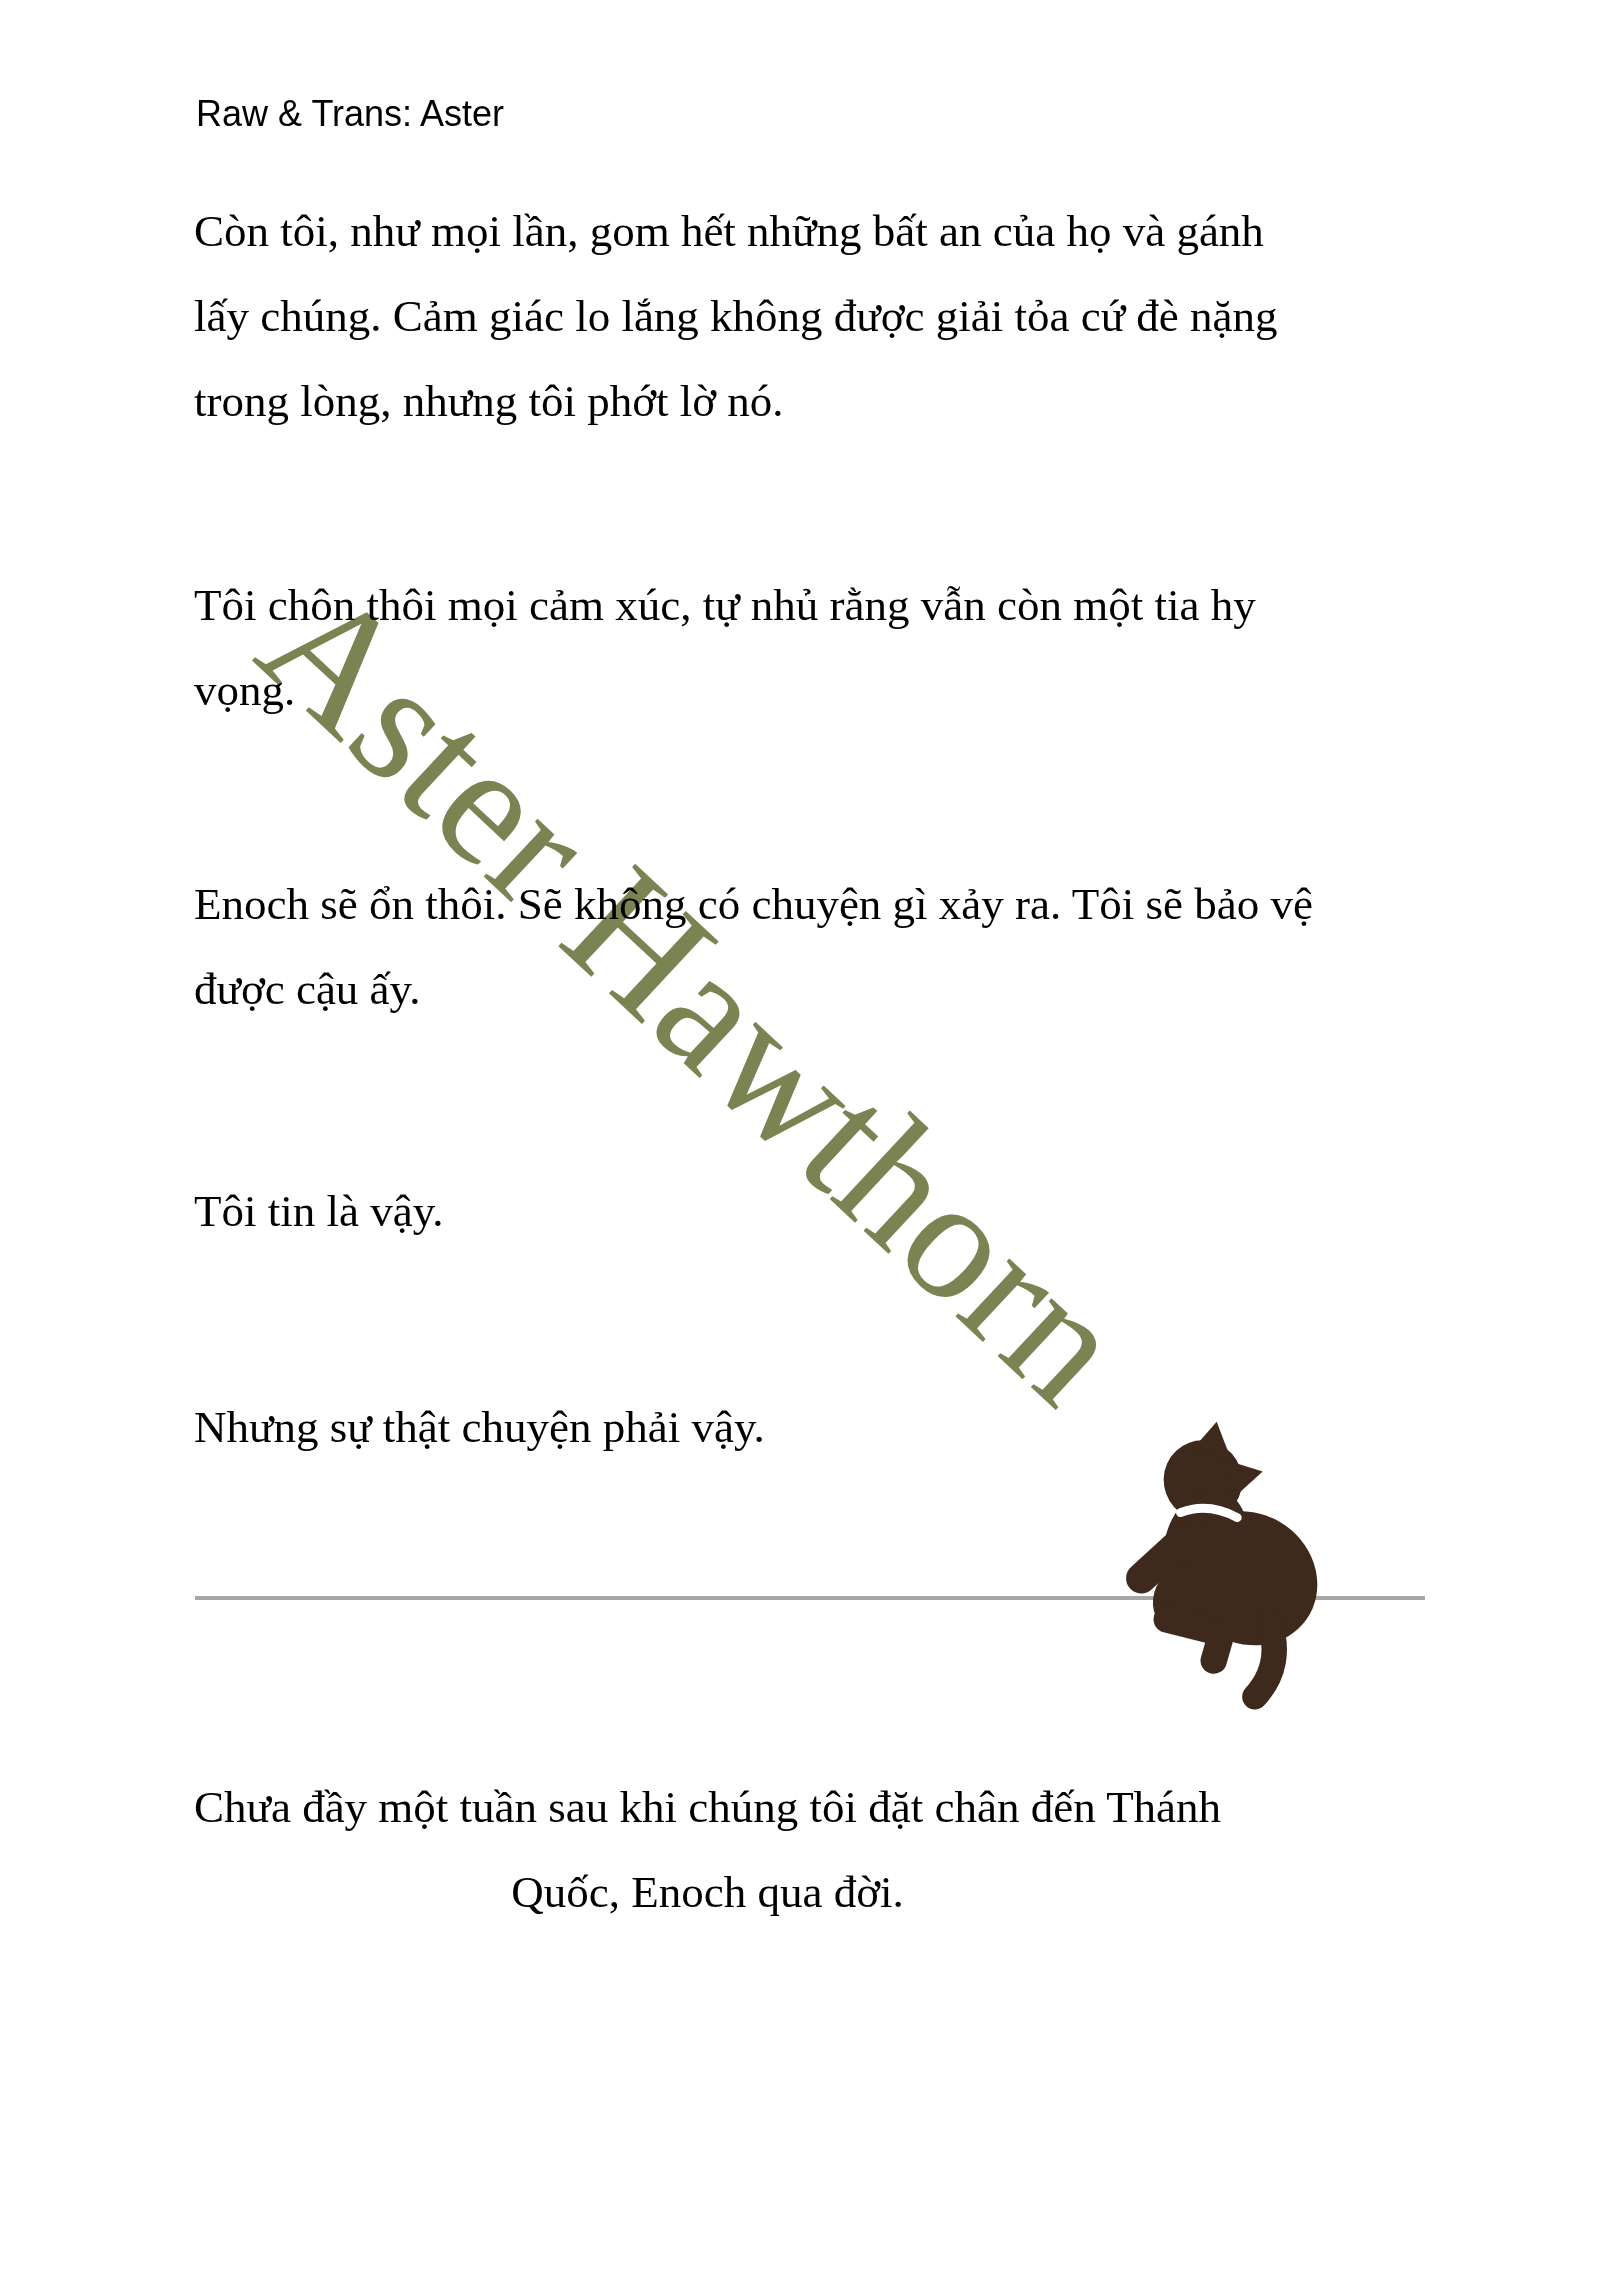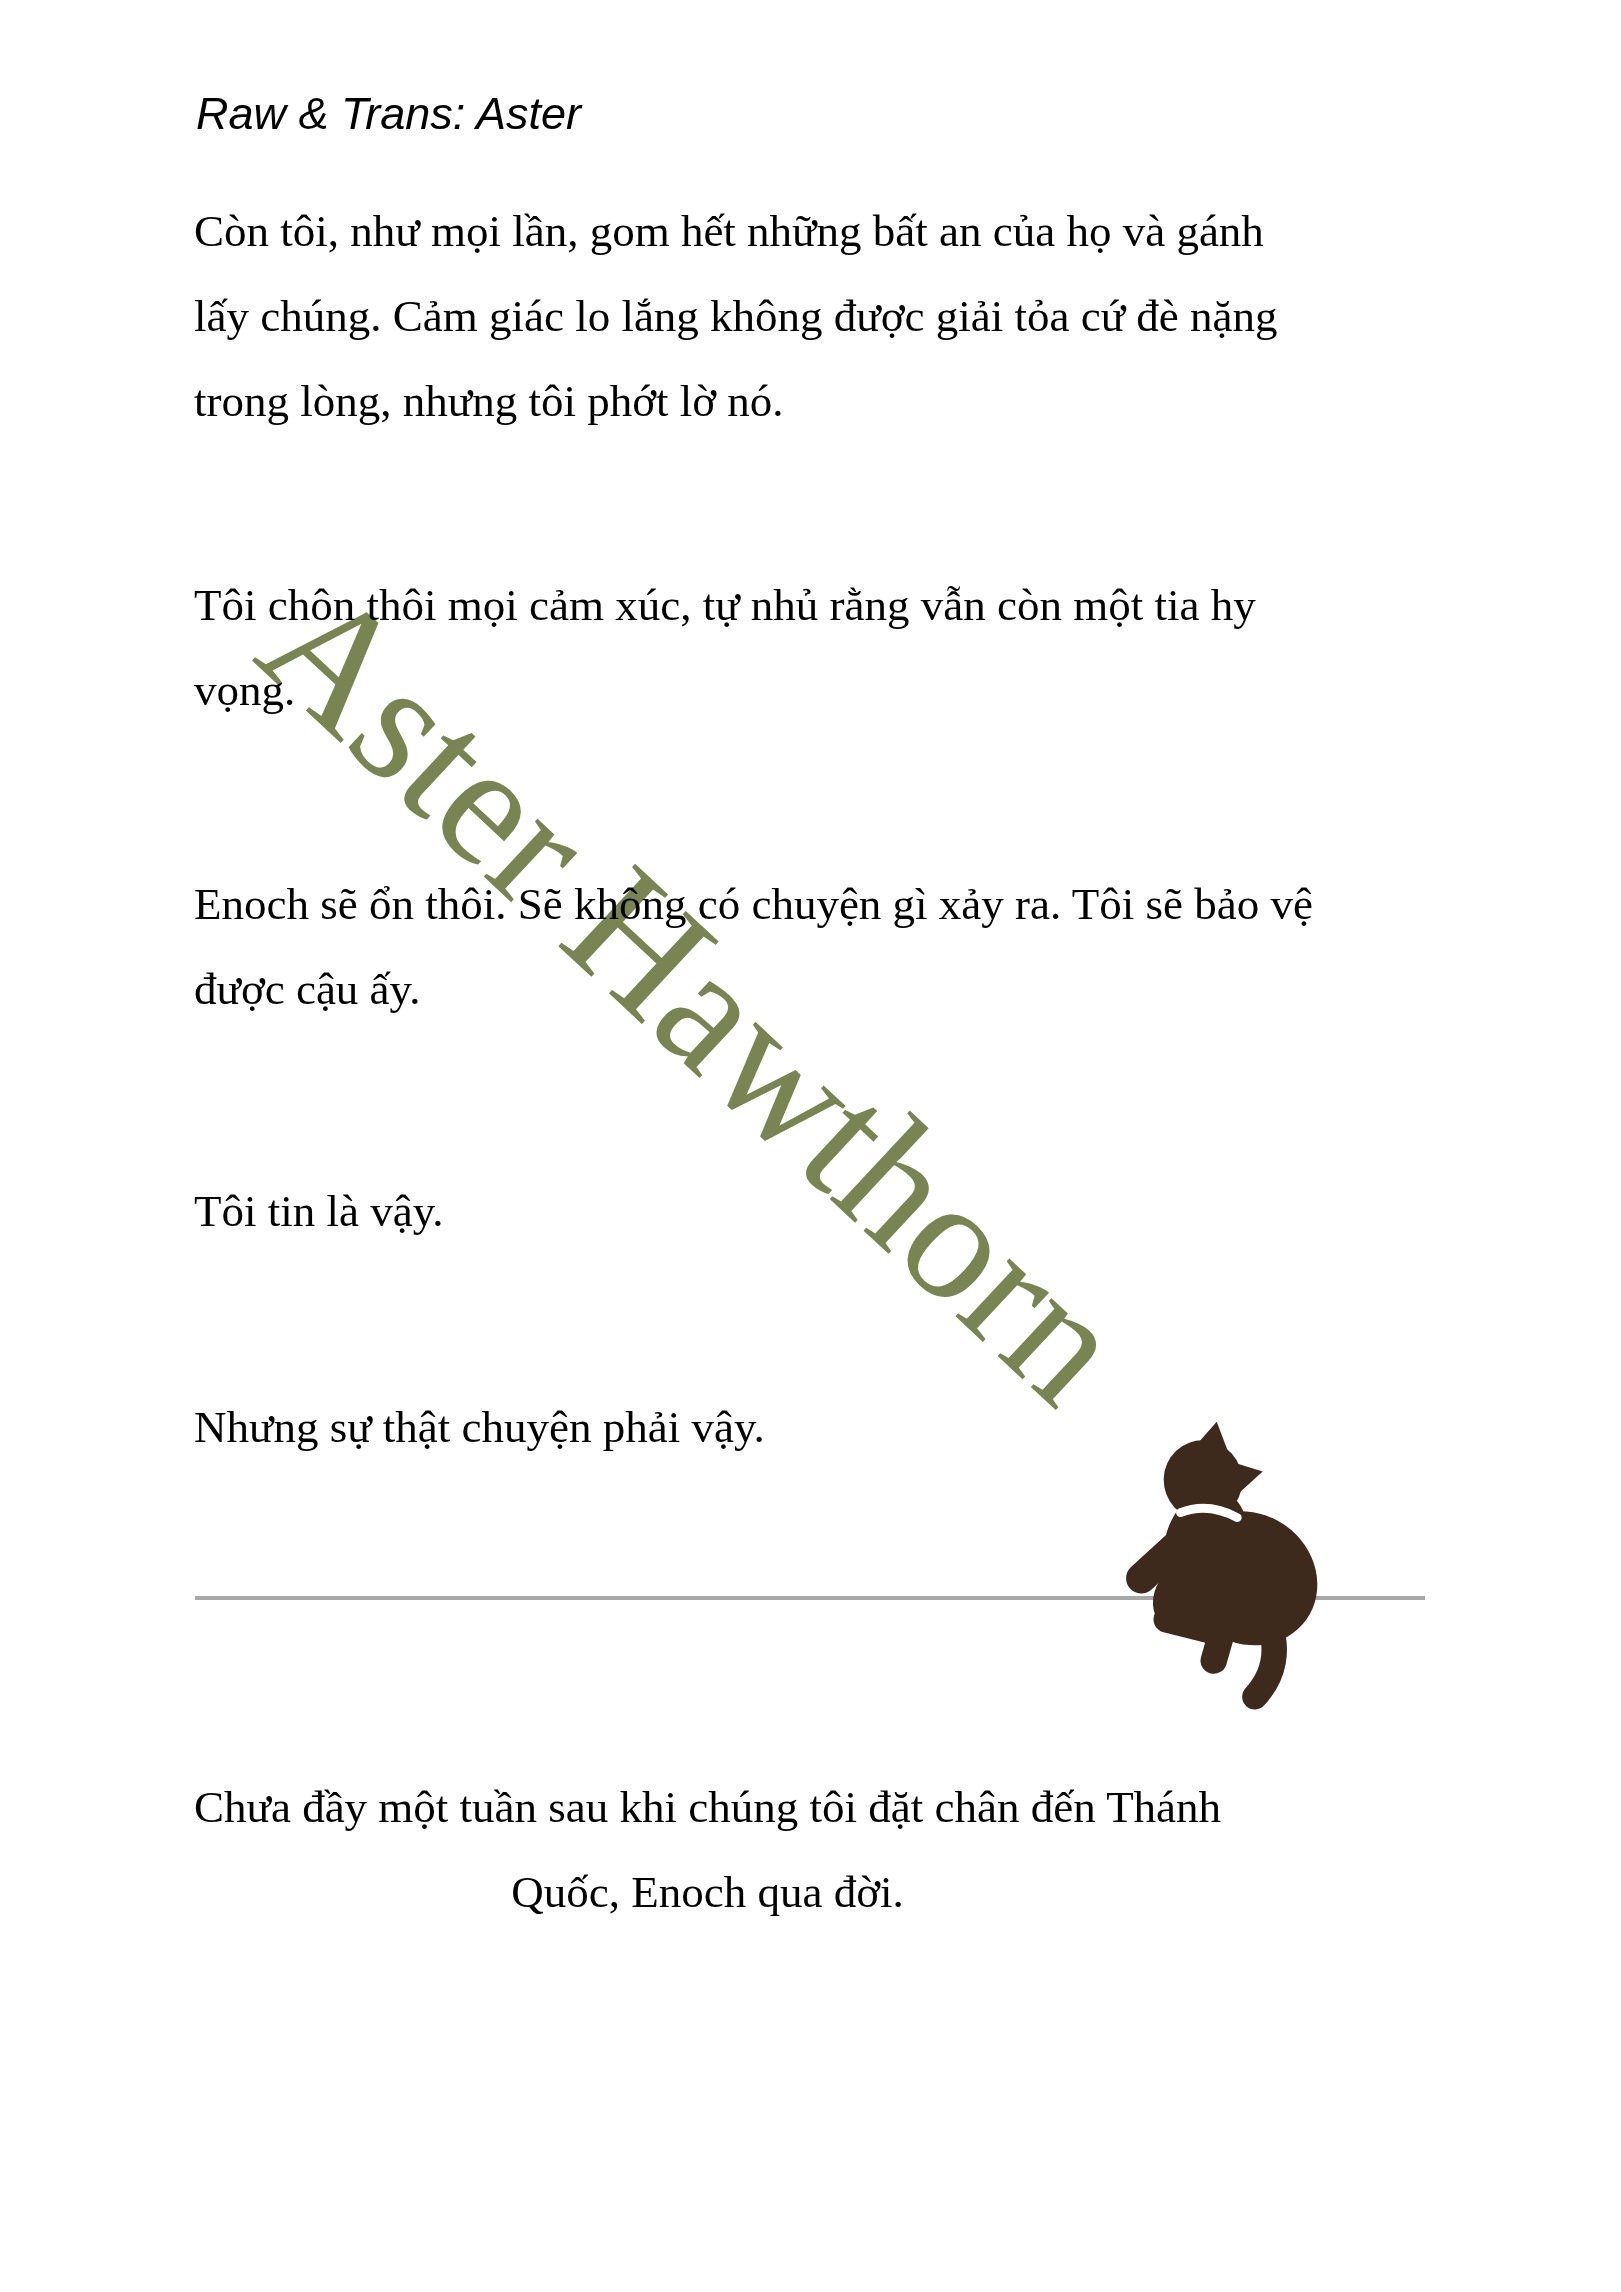--- a/index.html
+++ b/index.html
@@ -18,25 +18,24 @@
     font-family:"Liberation Serif", serif;
     font-size:172px;
     line-height:1;
     white-space:nowrap;
     color:#7a8352;
   }
   .credit{
     position:absolute;
     left:196px;top:94px;
     font-family:"Liberation Sans", sans-serif;
-    font-size:45px;
+    font-size:36px;
     line-height:39px;
     color:#000000;
     white-space:pre;
-    font-style:italic;
   }
   .para{
     position:absolute;
     left:194px;
     font-size:45px;
     line-height:85px;
     color:#000000;
     white-space:pre;
   }
   .p1{top:189px;}

